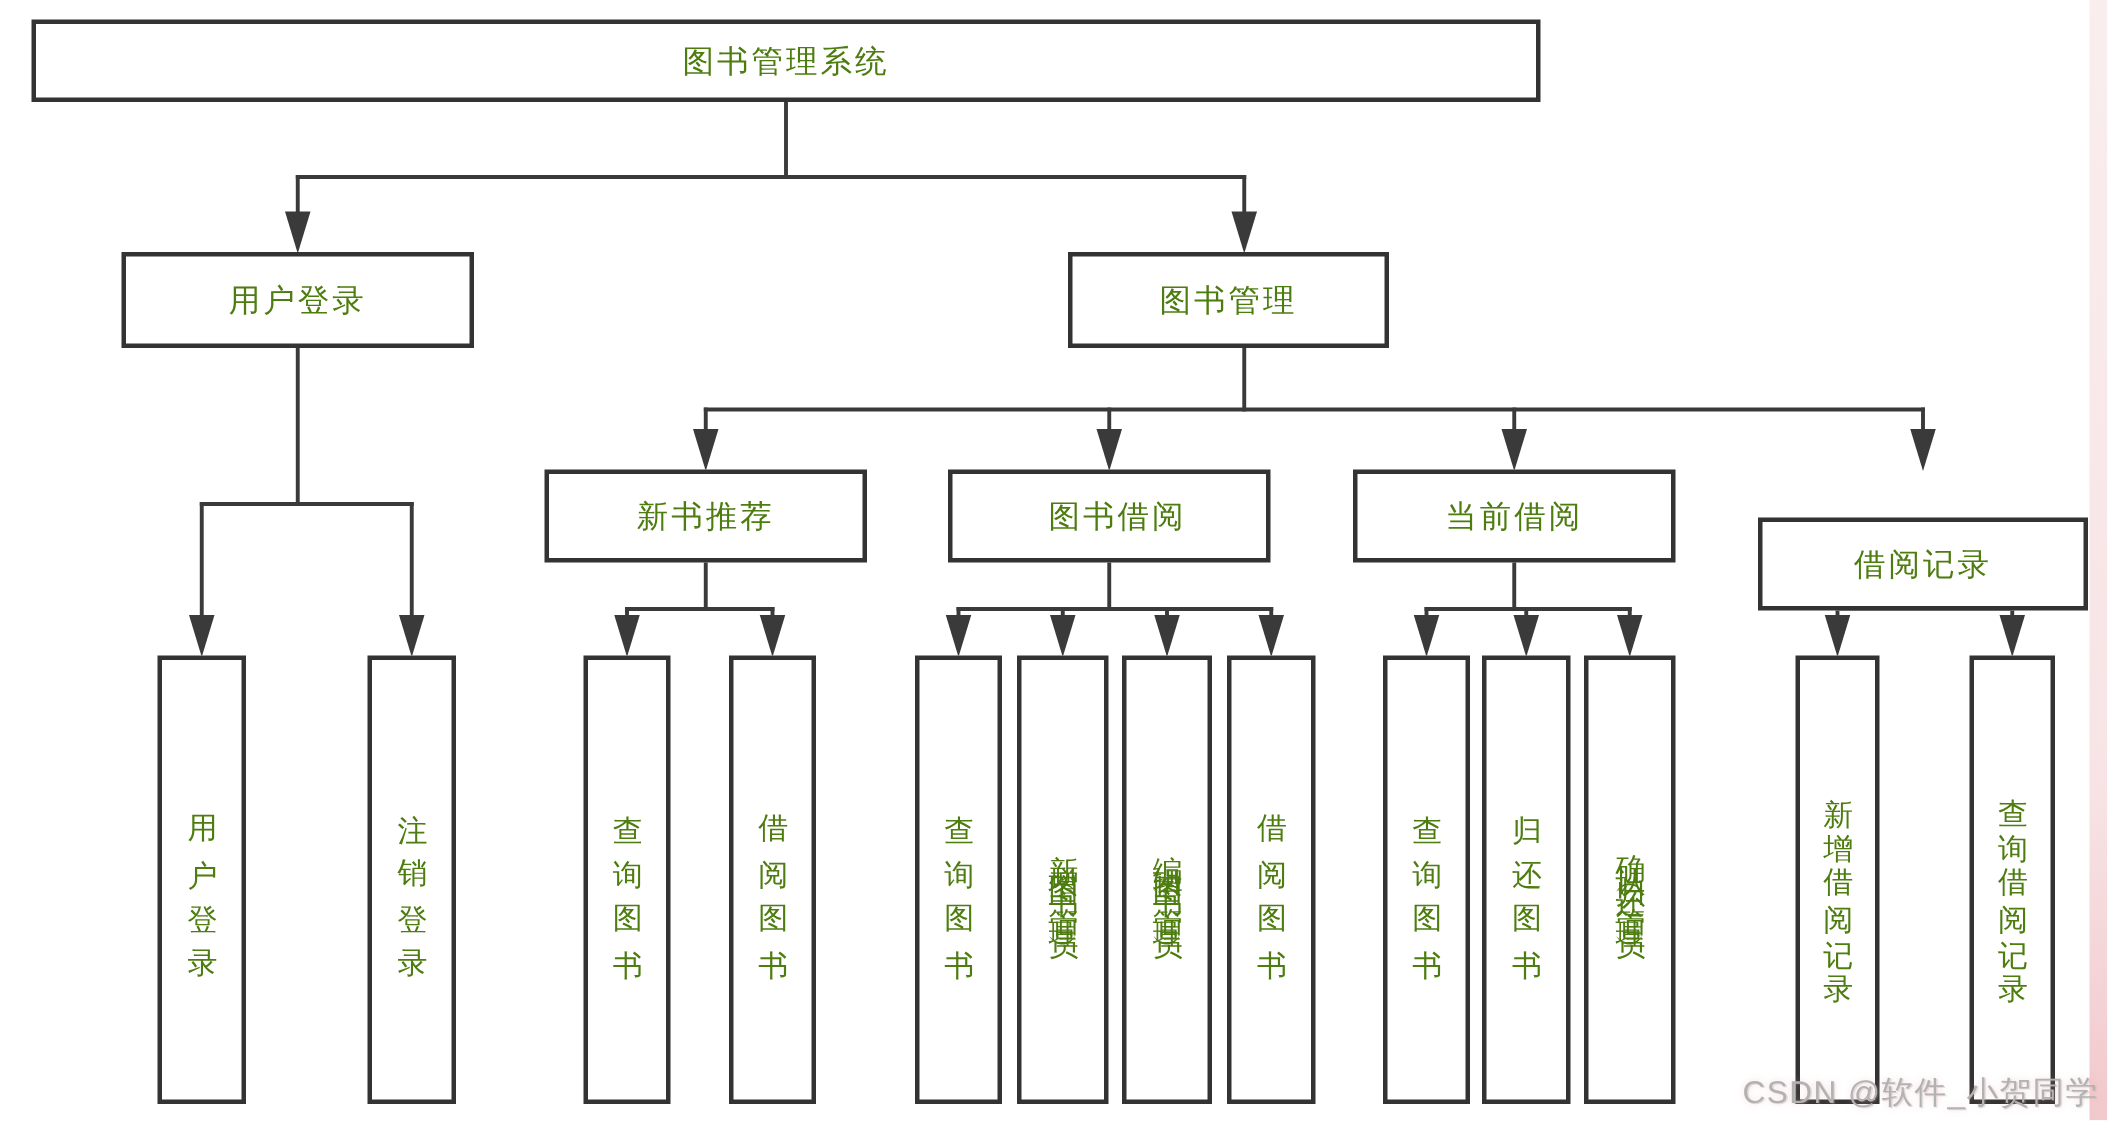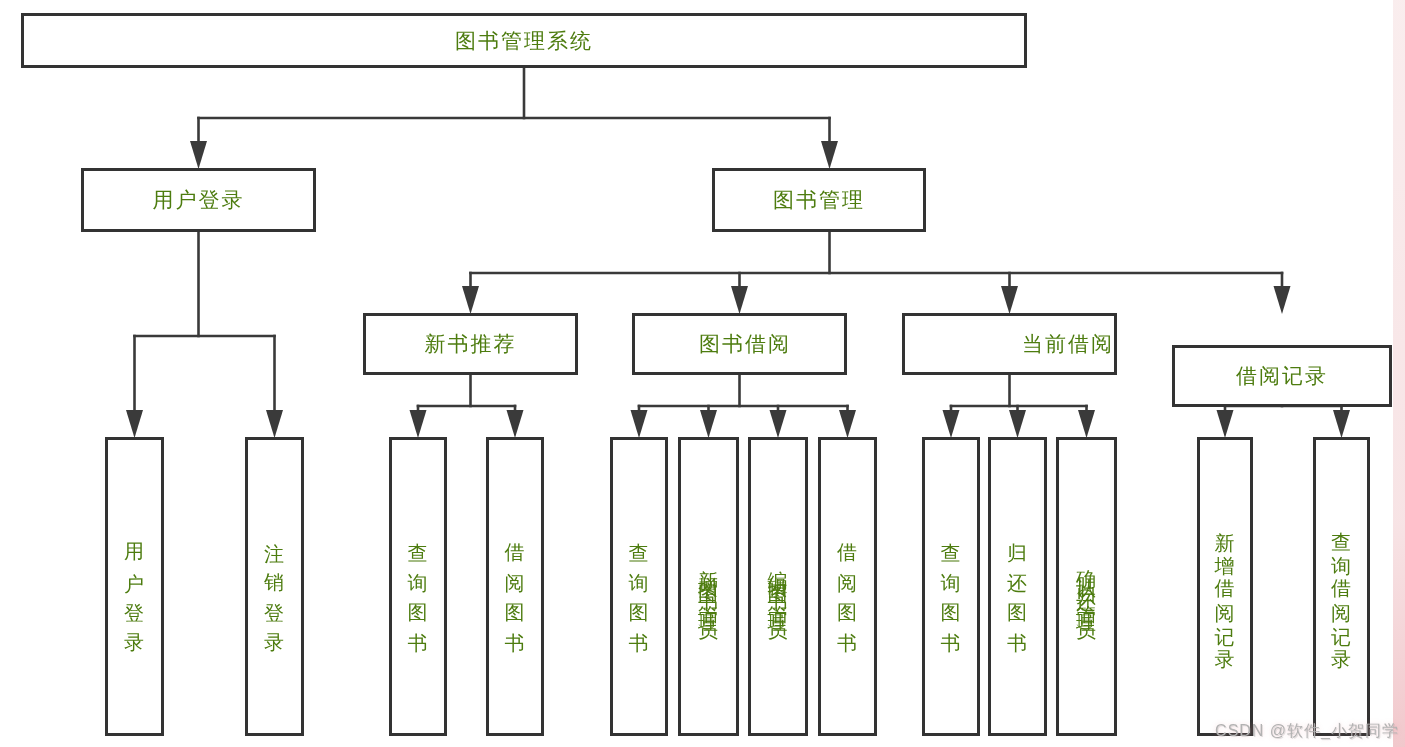--- a/index.html
+++ b/index.html
@@ -15,21 +15,21 @@
     display:flex; align-items:center; justify-content:center;
     color:#4d7c0f;
   }
   .node.h .lbl { font-size:21px; letter-spacing:2px; white-space:nowrap; }
   .node.v .lbl {
     writing-mode:vertical-rl; text-orientation:mixed;
     font-size:20px; line-height:1; white-space:nowrap;
   }
   .watermark {
     position:absolute; right:6px; bottom:5px;
-    font-size:16px; letter-spacing:1px; color:#b2b2b2;
+    font-size:21px; letter-spacing:1px; color:#b2b2b2;
     text-shadow:0 0 5px rgba(226,140,148,0.35), 1px 1px 0 rgba(150,150,150,0.25);
     white-space:nowrap;
     margin-top:22px;
   }
   .edge-strip {
     position:absolute; right:0; top:0; width:12px; height:747px;
     background:linear-gradient(180deg, rgba(243,216,217,0.45) 0%, rgba(241,205,208,0.55) 70%, rgba(238,186,191,0.8) 100%);
     pointer-events:none;
   }
 </style>
@@ -100,21 +100,21 @@
     </div>
   <div class="node h" style="left: 712px; top: 168px; width: 214px; height: 64px;">
       <span class="lbl">图书管理</span>
     </div>
   <div class="node h" style="left: 363px; top: 313px; width: 215px; height: 62px;">
       <span class="lbl">新书推荐</span>
     </div>
   <div class="node h" style="left: 632px; top: 313px; width: 215px; height: 62px; padding-left: 11px;">
       <span class="lbl">图书借阅</span>
     </div>
-  <div class="node h" style="left: 902px; top: 313px; width: 215px; height: 62px; justify-content: flex-end;">
+  <div class="node h" style="left: 902px; top: 313px; width: 215px; height: 62px;">
       <span class="lbl">当前借阅</span>
     </div>
   <div class="node h" style="left: 1172px; top: 313px; width: 220px; height: 62px; margin-top: 32px;">
       <span class="lbl">借阅记录</span>
     </div>
   <div class="node v" style="left: 105px; top: 437px; width: 59px; height: 299px;">
       <span class="lbl" style="letter-spacing: 30px;">用户登录</span>
     </div>
   <div class="node v" style="left: 245px; top: 437px; width: 59px; height: 299px;">
       <span class="lbl" style="letter-spacing: 30px;">注销登录</span>

